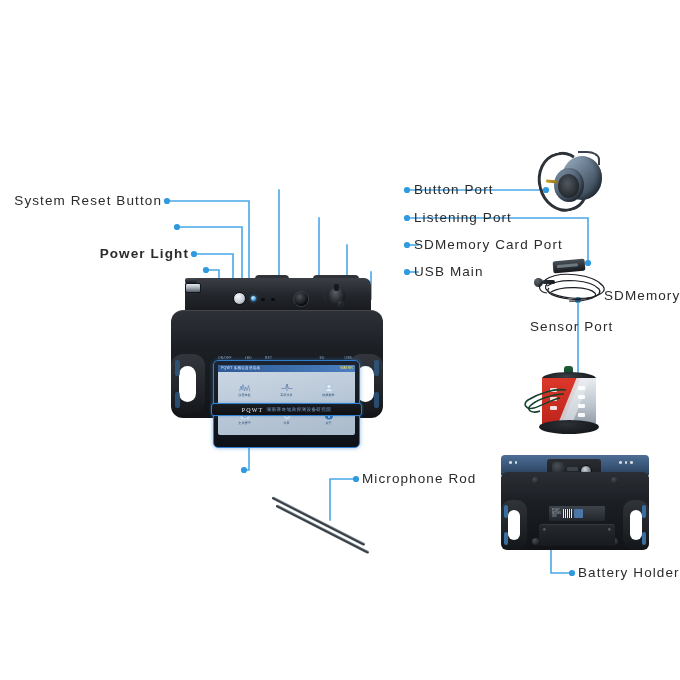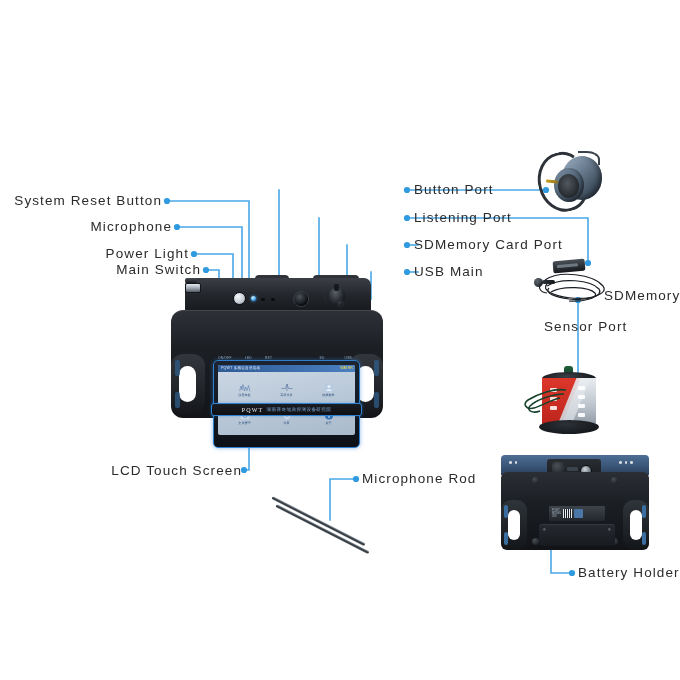--- a/index.html
+++ b/index.html
@@ -323,39 +323,36 @@
       <circle cx="588" cy="263" r="3.1"></circle>
       <circle cx="578" cy="300" r="3.1"></circle>
       <circle cx="244" cy="470" r="3.1"></circle>
       <circle cx="356" cy="479" r="3.1"></circle>
       <circle cx="572" cy="573" r="3.1"></circle>
     </g>
   </svg>
 
   <div class="callout right-align" style="left:10px;top:194px;width:152px;">System Reset Button</div>
 
-  <div class="callout right-align" style="left:10px;top:220px;width:162px;">Microphone</div>
-
-  <div class="callout right-align" style="left:10px;top:247px;width:179px;">Power Light</div>
-
-  <div class="callout right-align" style="left:10px;top:263px;width:191px;">Main Switch</div>
+
+  <div class="callout right-align" style="left:10px;top:247px;width:179px;font-weight:bold;">Power Light</div>
+
 
   <div class="callout" style="left:414px;top:183px;">Button Port</div>
 
   <div class="callout" style="left:414px;top:211px;">Listening Port</div>
 
   <div class="callout" style="left:414px;top:238px;">SDMemory Card Port</div>
 
   <div class="callout" style="left:414px;top:265px;">USB Main</div>
 
   <div class="callout" style="left:604px;top:289px;">SDMemory</div>
 
-  <div class="callout" style="left:544px;top:320px;text-align:right;">Sensor Port</div>
-
-  <div class="callout right-align" style="left:70px;top:464px;width:172px;">LCD Touch Screen</div>
+  <div class="callout" style="left:530px;top:320px;text-align:right;">Sensor Port</div>
+
 
   <div class="callout" style="left:362px;top:472px;">Microphone Rod</div>
 
   <div class="callout" style="left:578px;top:566px;">Battery Holder</div>
 
   <div id="device-front">
 
     <div class="top-notch" style="left:92px;width:34px;"></div>
     <div class="top-notch" style="left:150px;width:46px;"></div>
 

